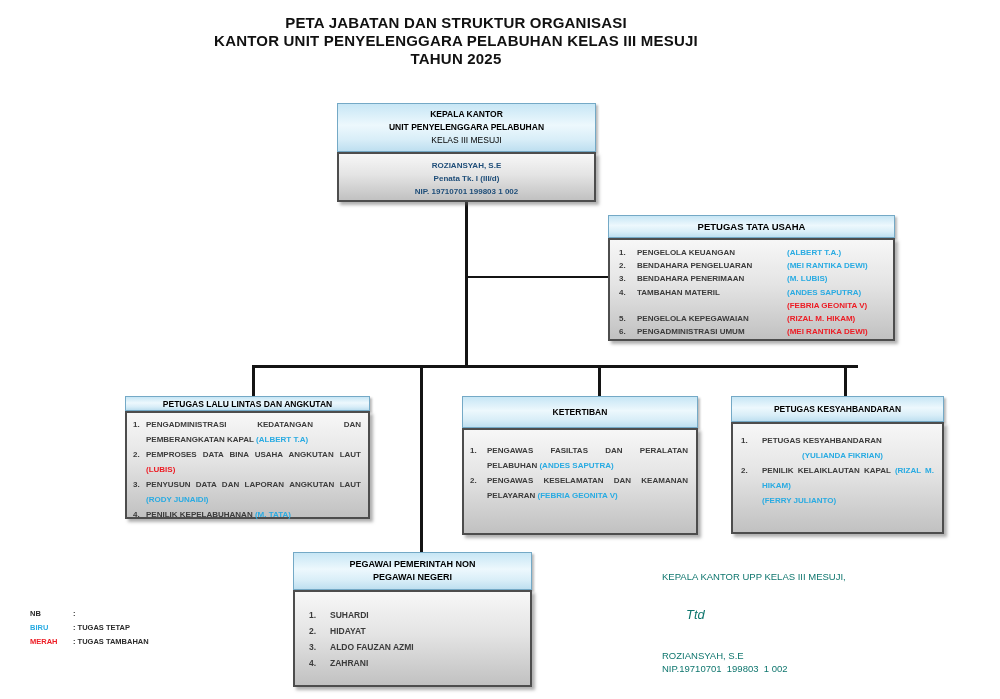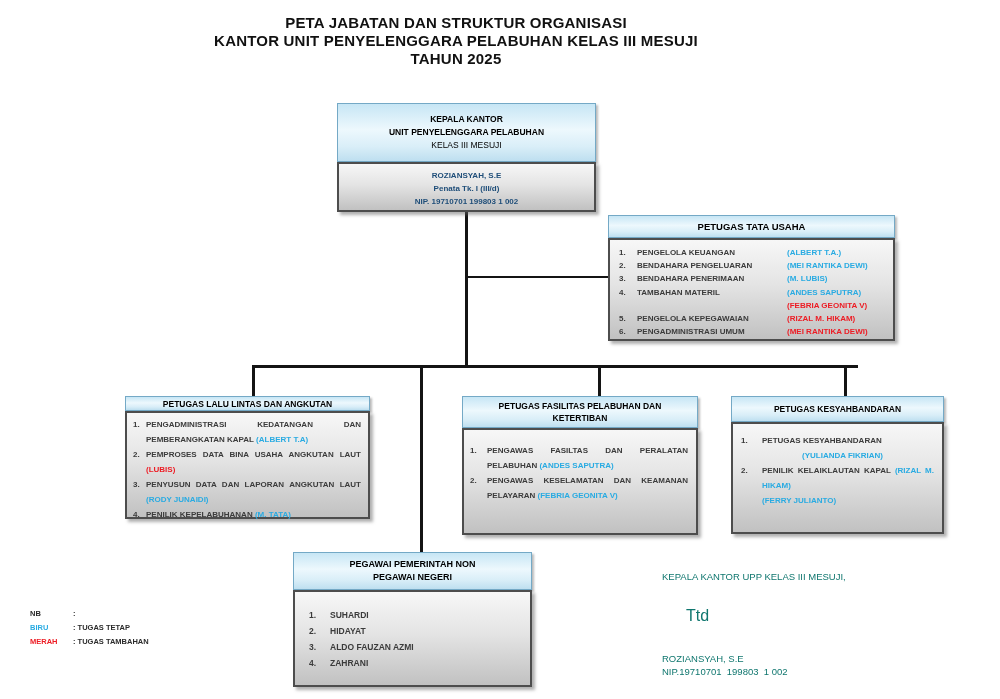--- a/index.html
+++ b/index.html
@@ -27,21 +27,21 @@
   }
   .bdy {
     border:2px solid #4d4d4d;
     background:linear-gradient(180deg,#f7f7f7 0%,#e4e4e4 45%,#c1c1c1 100%);
     box-shadow:3px 3px 3px rgba(100,100,100,0.5);
     color:#3b3b3b; font-weight:bold;
   }
 
   
   #box-kepala { left:337px; top:103px; width:259px; }
-  #box-kepala .hdr { height:59px; font-size:8.5px; line-height:13px; }
+  #box-kepala .hdr { height:49px; font-size:8.5px; line-height:13px; }
   #box-kepala .hdr div:nth-child(3){ font-weight:400; }
   #box-kepala .bdy { height:50px; text-align:center; color:#1f4e79; font-size:8px; line-height:13px; padding-top:5px; }
 
   
   #box-tata { left:608px; top:215px; width:287px; }
   #box-tata .hdr { height:23px; font-size:9.5px; }
   #box-tata .bdy { height:103px; font-size:8px; padding:6px 6px 0 9px; }
   .trow { display:grid; grid-template-columns:18px 150px auto; line-height:13.2px; }
   .tnames div { line-height:13.2px; }
 
@@ -76,21 +76,21 @@
   #ln-stub  { left:466px; top:276px; width:142px; height:2px; }
   #ln-main  { left:252px; top:365px; width:606px; height:3px; }
   #ln-drop-left { left:252px; top:365px; width:3px; height:33px; }
   #ln-drop-long { left:420px; top:365px; width:3px; height:189px; }
   #ln-drop-fas  { left:598px; top:365px; width:3px; height:33px; }
   #ln-drop-kes  { left:844px; top:365px; width:3px; height:33px; }
 
   
   #signature { position:absolute; left:662px; top:571px; width:300px; color:#0f766e; }
   #sig-line1 { font-size:9.5px; }
-  #sig-ttd   { font-size:16px; margin:25px 0 0 24px; }
+  #sig-ttd   { font-size:13px; margin:25px 0 0 24px;font-style:italic; }
   #sig-name  { font-size:9.5px; margin-top:28px; }
   #sig-nip   { font-size:9.5px; margin-top:2px; white-space:pre; }
 
   
   #legend { position:absolute; left:30px; top:607px; font-size:7.5px; font-weight:bold; color:#2b2b2b; }
   .legend-row { display:grid; grid-template-columns:43px auto; line-height:14px; }
 </style>
 </head>
 <body>
 
@@ -177,21 +177,20 @@
     <div class="bdy">
         <div class="item"><span class="num">1.</span><span>PENGADMINISTRASI KEDATANGAN DAN PEMBERANGKATAN KAPAL </span><span style="color: rgb(41, 171, 226);">(ALBERT T.A)</span></div>
         <div class="item"><span class="num">2.</span><span>PEMPROSES DATA BINA USAHA ANGKUTAN LAUT </span><span style="color: rgb(237, 28, 36);">(LUBIS)</span></div>
         <div class="item"><span class="num">3.</span><span>PENYUSUN DATA DAN LAPORAN ANGKUTAN LAUT </span><span style="color: rgb(41, 171, 226);">(RODY JUNAIDI)</span></div>
         <div class="item"><span class="num">4.</span><span>PENILIK KEPELABUHANAN </span><span style="color: rgb(41, 171, 226);">(M. TATA)</span></div>
       </div>
   </div>
 
   <div class="orgbox" id="box-fasilitas">
     <div class="hdr">
-        <div>PETUGAS FASILITAS PELABUHAN DAN</div>
         <div>KETERTIBAN</div>
       </div>
     <div class="bdy">
         <div class="item"><span class="num">1.</span><span>PENGAWAS FASILTAS DAN PERALATAN PELABUHAN </span><span style="color: rgb(41, 171, 226);">(ANDES SAPUTRA)</span></div>
         <div class="item"><span class="num">2.</span><span>PENGAWAS KESELAMATAN DAN KEAMANAN PELAYARAN </span><span style="color: rgb(41, 171, 226);">(FEBRIA GEONITA V)</span></div>
       </div>
   </div>
 
   <div class="orgbox" id="box-kesyah">
     <div class="hdr">PETUGAS KESYAHBANDARAN</div>

